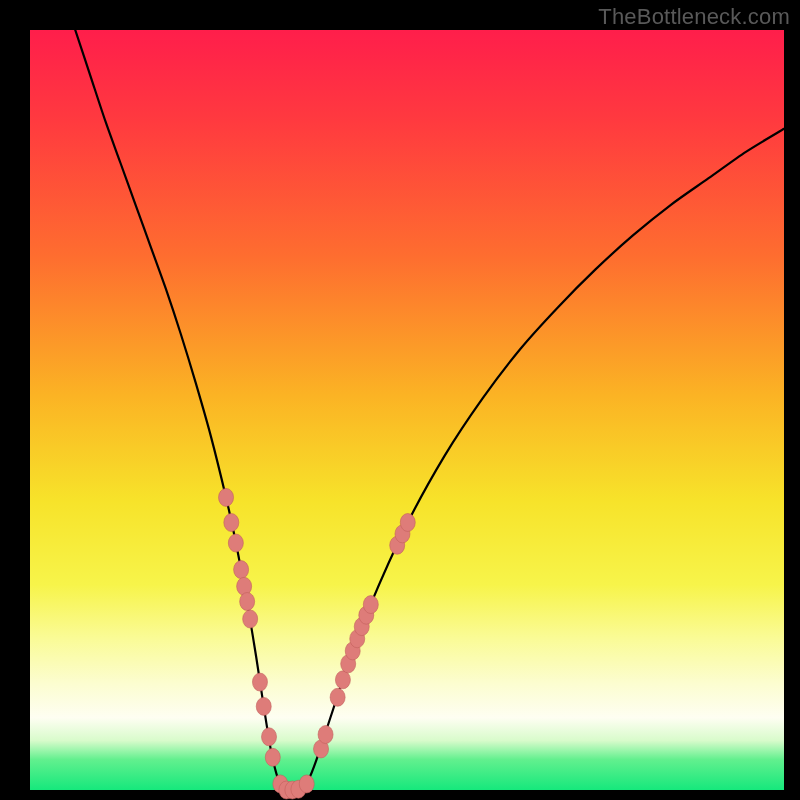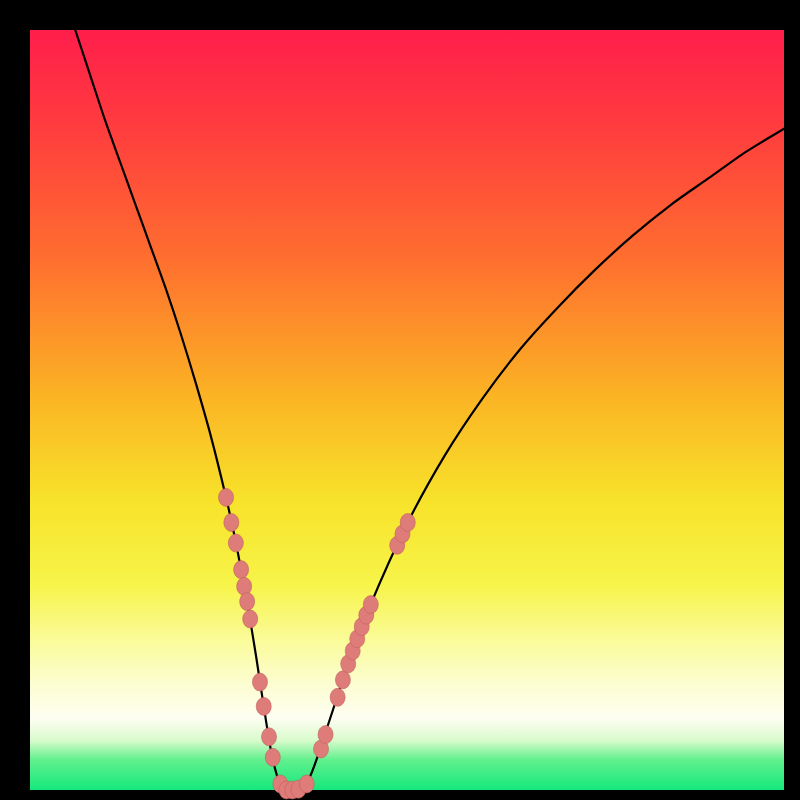--- a/index.html
+++ b/index.html
@@ -31,20 +31,21 @@
     position: absolute;
     top: 0;
     left: 0;
   }
 </style>
 </head>
 <body>
 
 <div class="stage">
 
+  <div class="watermark">TheBottleneck.com</div>
 
   <svg class="plot" width="800" height="800" viewBox="0 0 800 800">
     <defs>
       <linearGradient id="bgGrad" x1="0" y1="0" x2="0" y2="1">
           <stop offset="0%" stop-color="#FF1E4B"></stop>
           <stop offset="12%" stop-color="#FF3A3F"></stop>
           <stop offset="30%" stop-color="#FE6E2F"></stop>
           <stop offset="48%" stop-color="#FBB324"></stop>
           <stop offset="62%" stop-color="#F7E32A"></stop>
           <stop offset="73%" stop-color="#F7F44A"></stop>

